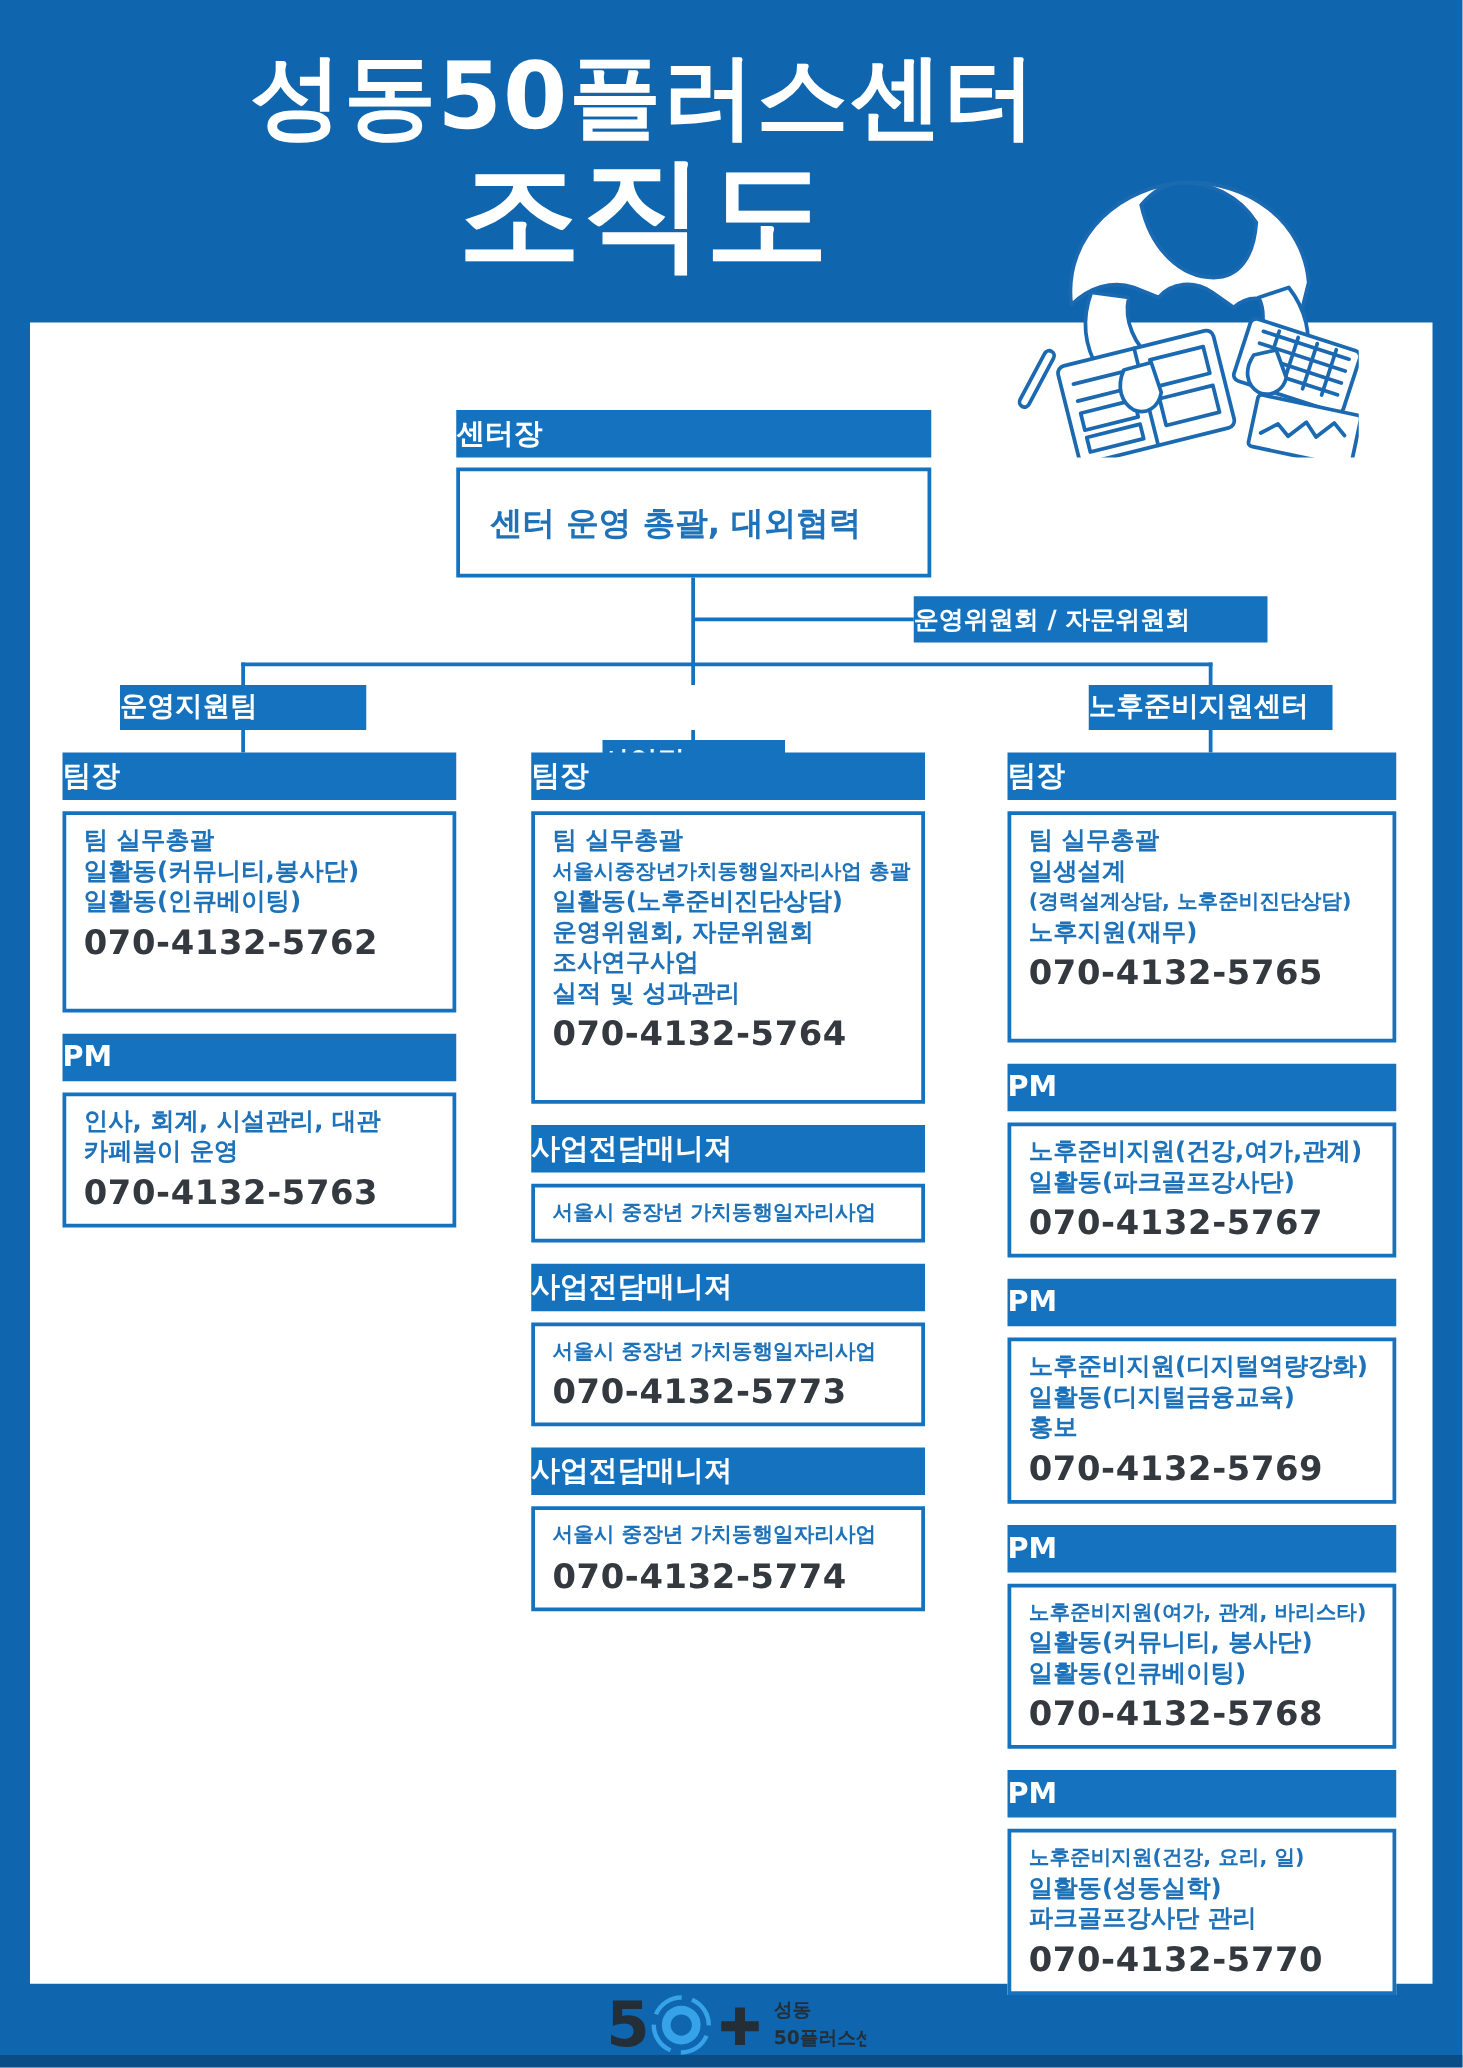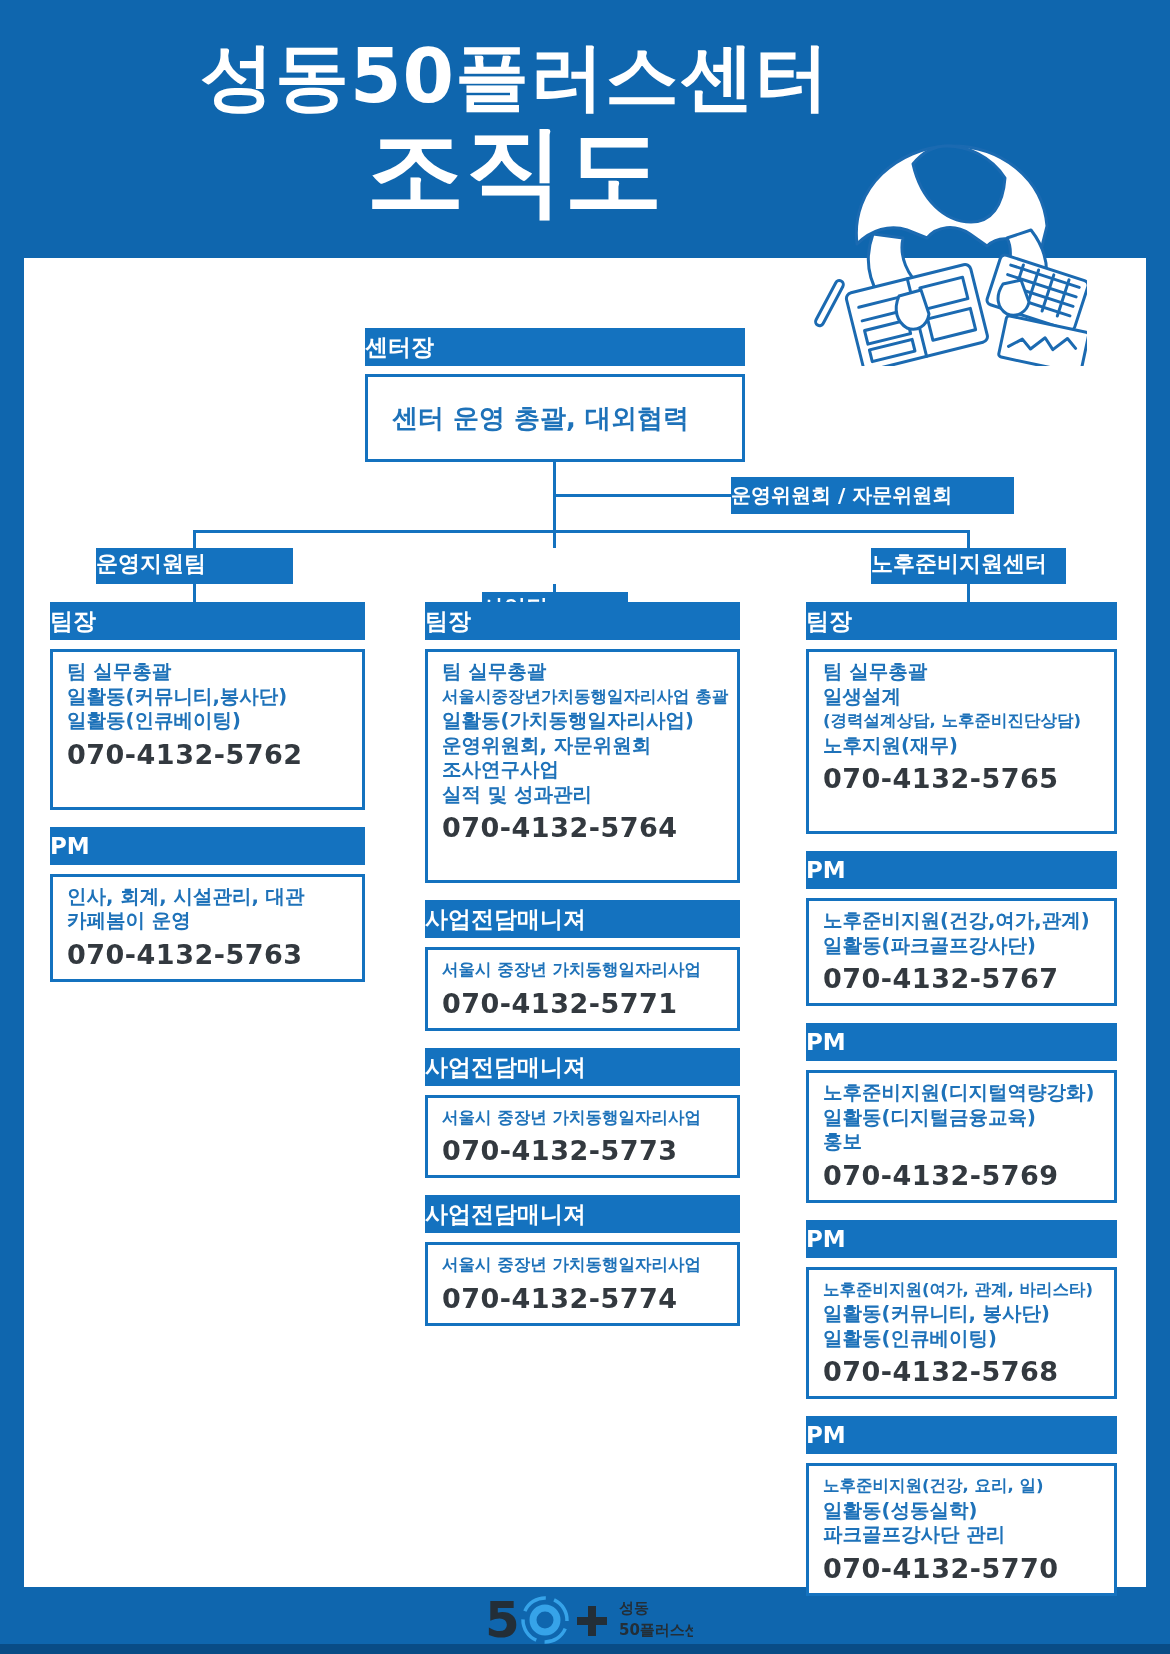--- a/index.html
+++ b/index.html
@@ -17,21 +17,21 @@
   .title-l1{top:28px;font-size:74px;}
   .title-l2{top:106px;font-size:98px;}
   
   .panel{left:24px;top:258px;width:1122px;height:1329px;background:#fff;}
   
   .hdr{
     background:var(--box,#1472bf);color:#fff;text-align:left;
     font-weight:800;font-size:23px;line-height:38px;height:38px;
   }
   .hdr.h37{height:37px;line-height:37px;}
-  .hdr.h36{height:36px;line-height:36px;font-size:22px;font-family:Liberation Mono, monospace;}
+  .hdr.h36{height:36px;line-height:36px;font-size:22px;}
   
   .root-body{
     left:365px;top:374px;width:380px;height:88px;background:#fff;
     border:3px solid var(--box,#1472bf);box-sizing:border-box;
     display:flex;align-items:center;padding-left:24px;
     color:var(--txt,#1e72b9);font-size:26px;font-weight:800;
   }
   
   .line{position:absolute;background:var(--box,#1472bf);}
   
@@ -136,30 +136,29 @@
       <div class="sec-line">인사, 회계, 시설관리, 대관</div>
       <div class="sec-line">카페봄이 운영</div>
       <div class="sec-phone">070-4132-5763</div>
     </div>
   </div>
 <div class="col" style="left:425px;width:315px;">
     <div class="hdr">팀장</div>
     <div class="sec-box pad-extra">
       <div class="sec-line">팀 실무총괄</div>
       <div class="sec-line long">서울시중장년가치동행일자리사업 총괄</div>
-      <div class="sec-line">일활동(가치동행일자리사업)</div>
+      <div class="sec-line">일활동(노후준비진단상담)</div>
       <div class="sec-line">운영위원회, 자문위원회</div>
       <div class="sec-line">조사연구사업</div>
       <div class="sec-line">실적 및 성과관리</div>
       <div class="sec-phone">070-4132-5764</div>
     </div>
     <div class="hdr">사업전담매니져</div>
     <div class="sec-box">
       <div class="sec-line long">서울시 중장년 가치동행일자리사업</div>
-      <div class="sec-phone">070-4132-5771</div>
     </div>
     <div class="hdr">사업전담매니져</div>
     <div class="sec-box">
       <div class="sec-line long">서울시 중장년 가치동행일자리사업</div>
       <div class="sec-phone">070-4132-5773</div>
     </div>
     <div class="hdr">사업전담매니져</div>
     <div class="sec-box">
       <div class="sec-line long">서울시 중장년 가치동행일자리사업</div>
       <div class="sec-phone">070-4132-5774</div>

